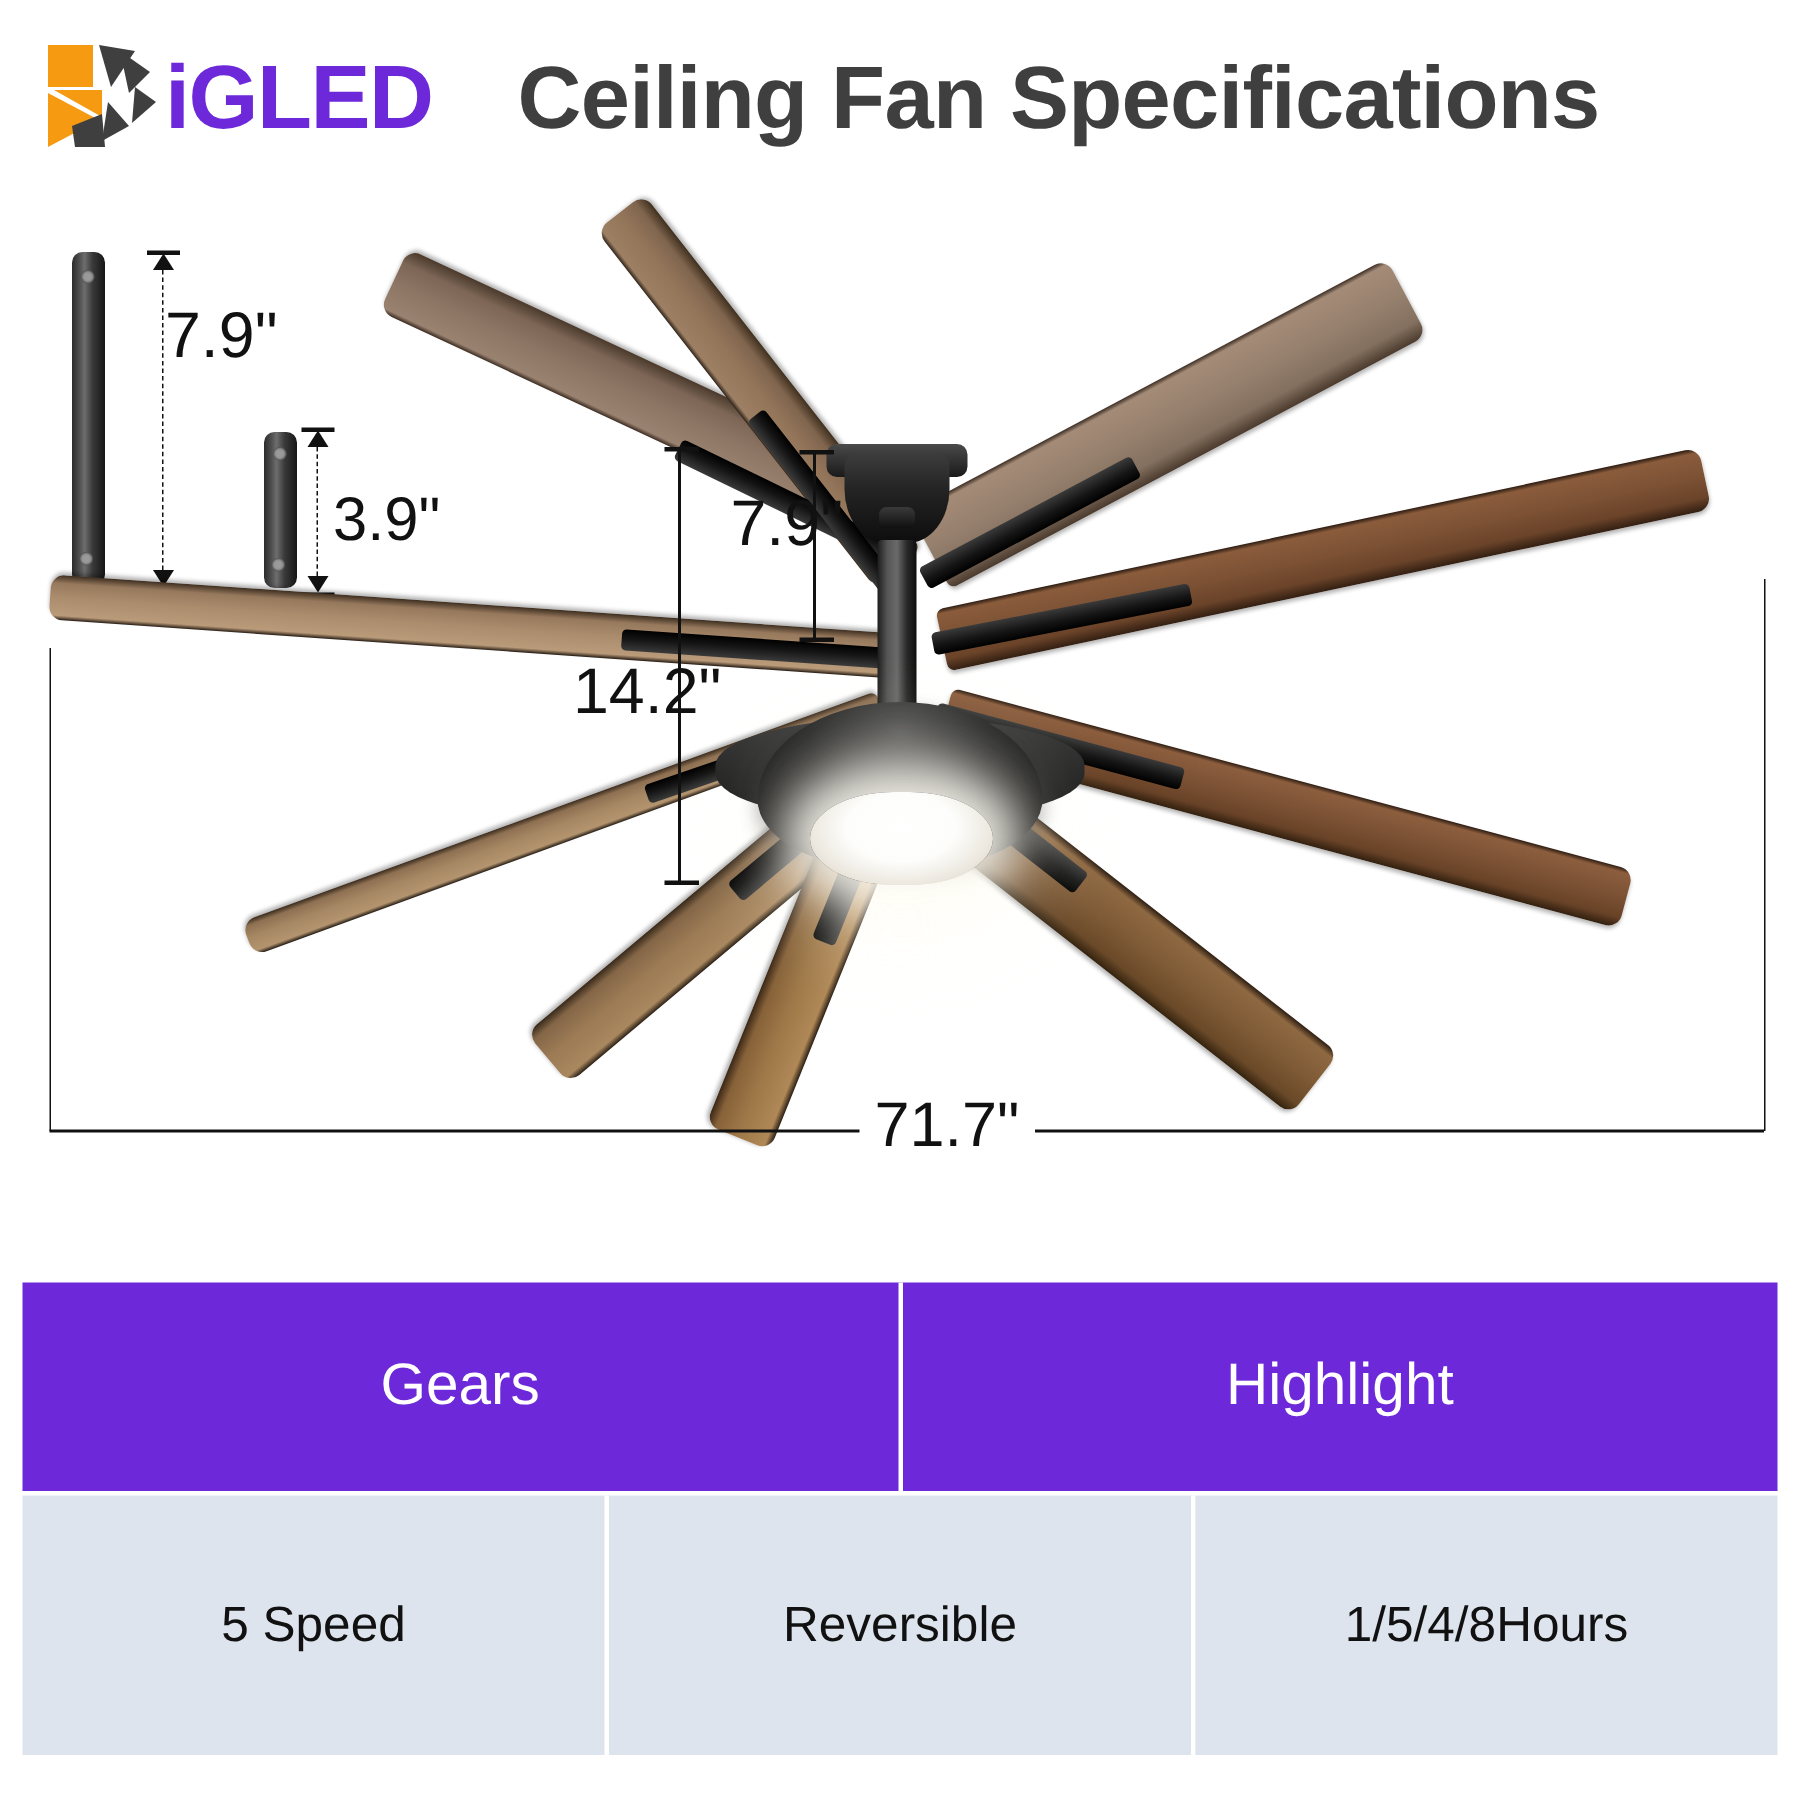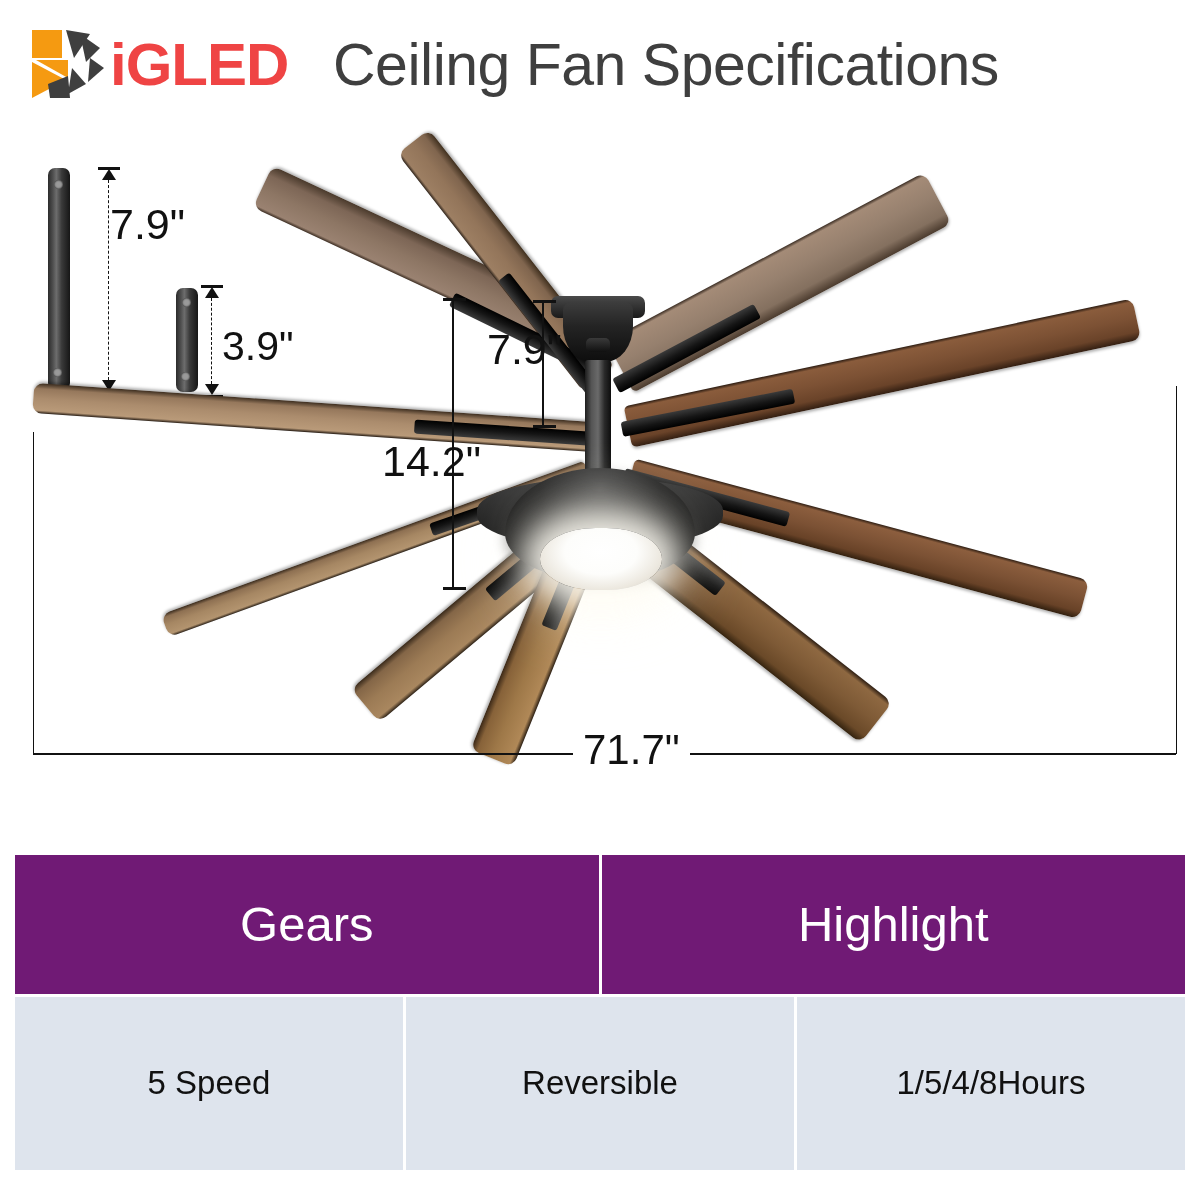--- a/index.html
+++ b/index.html
@@ -13,25 +13,25 @@
   }
   .page{position:relative;width:1200px;height:1200px;}
 
   
   .header{position:absolute;left:0;top:0;width:1200px;height:130px;}
   .logo-wrap{position:absolute;left:28px;top:26px;width:300px;height:78px;}
   .logo-mark{position:absolute;left:0;top:2px;width:86px;height:74px;}
   .logo-word{
     position:absolute;left:82px;top:6px;
     font-size:60px;font-weight:bold;letter-spacing:-1px;
-    color:#ef4444;line-height:66px;white-space:nowrap;
+    color:#6d28d9;line-height:66px;white-space:nowrap;
   }
   .title{
-    position:absolute;left:333px;top:30px;
-    font-size:59px;font-weight:normal;color:#3f3f3f;
+    position:absolute;left:345px;top:30px;
+    font-size:59px;font-weight:bold;color:#3f3f3f;
     letter-spacing:-0.5px;white-space:nowrap;line-height:70px;
   }
 
   
   .dim-label{
     position:absolute;color:#111;font-weight:normal;
     white-space:nowrap;font-family:"Liberation Sans","DejaVu Sans",sans-serif;
   }
   .dim-79a{left:110px;top:200px;font-size:43px;}
   .dim-39{left:222px;top:323px;font-size:41px;}
@@ -124,21 +124,21 @@
     display:flex;flex-direction:column;
   }
   .trow{display:flex;width:100%;}
   .trow.head{height:140px;}
   .trow.body{height:175px;justify-content:center;}
   .cell{
     flex:1 1 0;display:flex;align-items:center;justify-content:center;
     text-align:center;box-sizing:border-box;
   }
   .trow.head .cell{
-    background:#701a75;color:#ffffff;font-size:49px;
+    background:#6d28d9;color:#ffffff;font-size:39px;
     border-right:3px solid #ffffff;
   }
   .trow.body .cell{
     background:#dee4ed;color:#111;font-size:33px;
     border-right:3px solid #ffffff;
   }
   .trow .cell:last-child{border-right:none;}
   .rowgap{height:3px;background:#ffffff;width:100%;}
 </style>
 </head>

